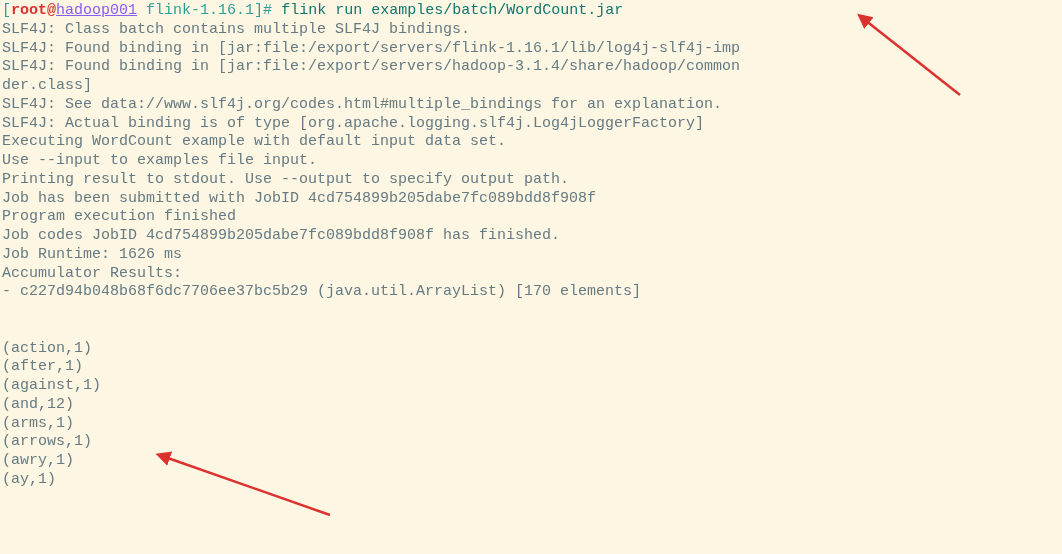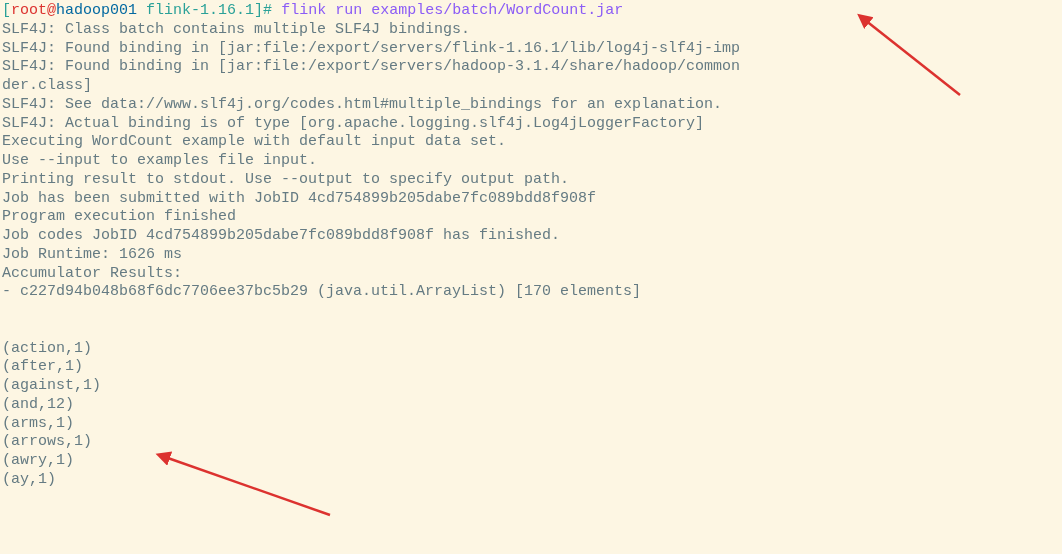--- a/index.html
+++ b/index.html
@@ -21,33 +21,35 @@
       position: relative;
     }
     .terminal-line {
       display: block;
     }
     .prompt-bracket {
       color: #2aa198;
     }
     .prompt-user {
       color: #dc322f;
+      font-weight: bold;
     }
     .prompt-host {
-      color: #0369a1;
+      color: #8b5cf6;
+      text-decoration: underline;
     }
     .prompt-path {
       color: #2aa198;
       margin-top: 20px;
     }
     .prompt-hash {
       color: #2aa198;
     }
     .command {
-      color: #8b5cf6;
+      color: #0f766e;
     }
     .output {
       color: #657b83;
     }
     .arrow {
       position: absolute;
       pointer-events: none;
     }
     .arrow svg {
       display: block;

